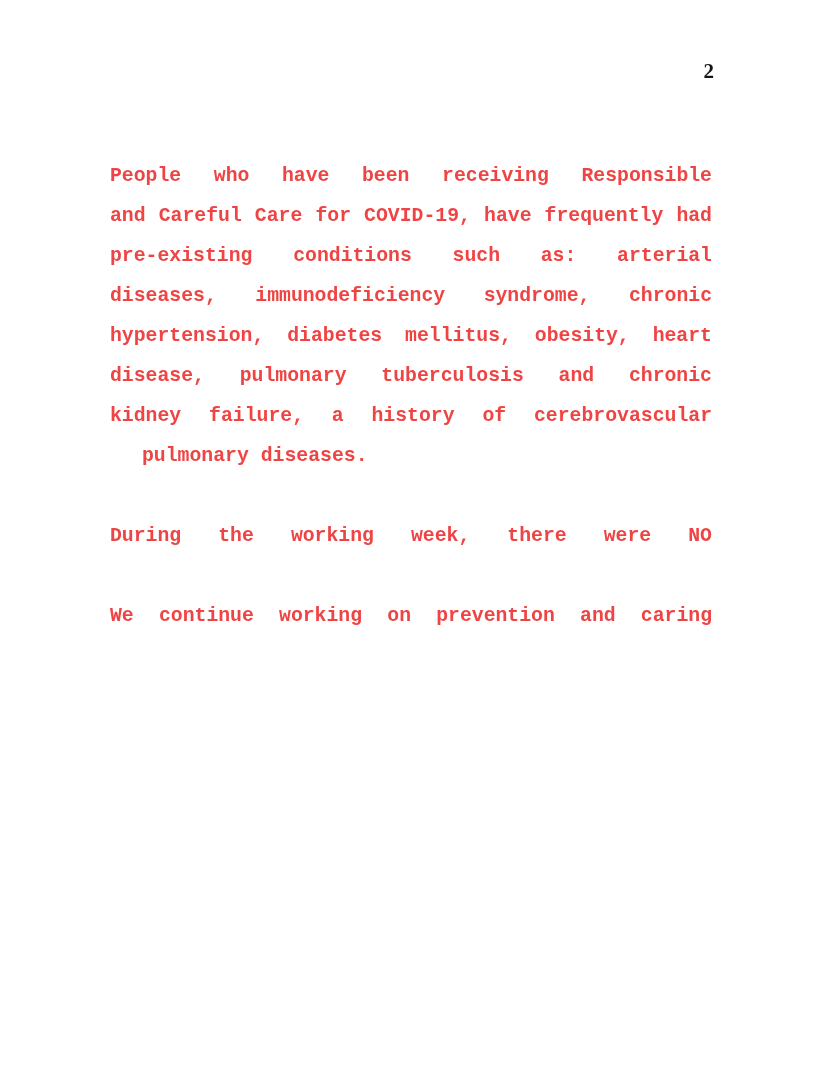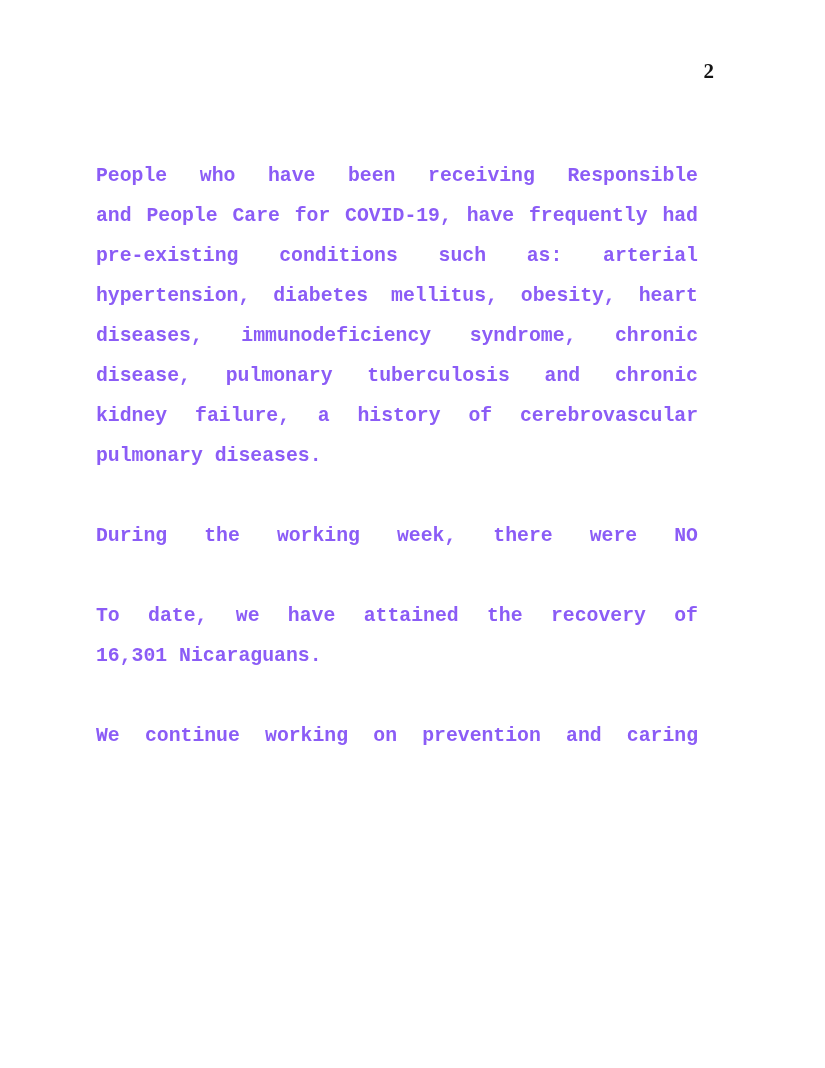--- a/index.html
+++ b/index.html
@@ -22,67 +22,64 @@
     text-align: right;
     font-family: "Liberation Serif", serif;
     font-weight: bold;
     font-size: 21px;
     line-height: 26px;
     color: #141414;
   }
   .doc-body {
     position: absolute;
     top: 156px;
-    left: 96px;
+    left: 110px;
     width: 602px;
     font-family: "Liberation Mono", "DejaVu Sans Mono", monospace;
     font-weight: bold;
     font-size: 19.8px;
     line-height: 40px;
-    color: #8b5cf6;
+    color: #ef4444;
   }
   .para + .para {
     margin-top: 40px;
   }
   .line {
     text-align: justify;
     text-align-last: justify;
     white-space: normal;
   }
   .line.last {
     text-align-last: left;
+    margin-left: 32px;
   }
 </style>
 </head>
 <body>
 
 <div class="page">
 
   <div class="page-number">2</div>
 
   <div class="doc-body">
 
     <div class="para">
       <div class="line">People who have been receiving Responsible</div>
-      <div class="line">and People Care for COVID-19, have frequently had</div>
+      <div class="line">and Careful Care for COVID-19, have frequently had</div>
       <div class="line">pre-existing conditions such as: arterial</div>
+      <div class="line">diseases, immunodeficiency syndrome, chronic</div>
       <div class="line">hypertension, diabetes mellitus, obesity, heart</div>
-      <div class="line">diseases, immunodeficiency syndrome, chronic</div>
       <div class="line">disease, pulmonary tuberculosis and chronic</div>
       <div class="line">kidney failure, a history of cerebrovascular</div>
       <div class="line last">pulmonary diseases.</div>
     </div>
 
     <div class="para">
       <div class="line">During the working week, there were NO</div>
     </div>
 
-    <div class="para">
-      <div class="line">To date, we have attained the recovery of</div>
-      <div class="line last">16,301 Nicaraguans.</div>
-    </div>
 
     <div class="para">
       <div class="line">We continue working on prevention and caring</div>
     </div>
 
   </div>
 </div>
 
 </body></html>

